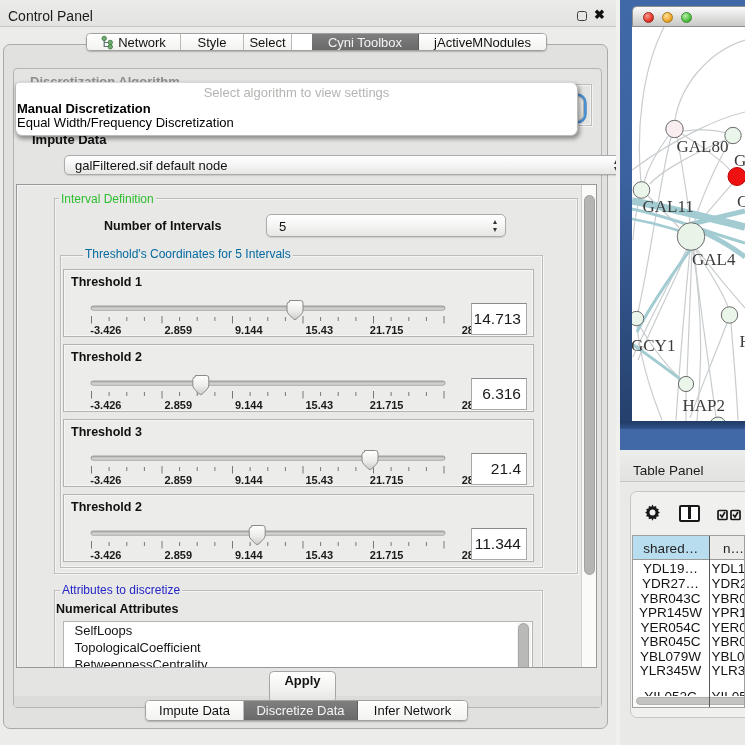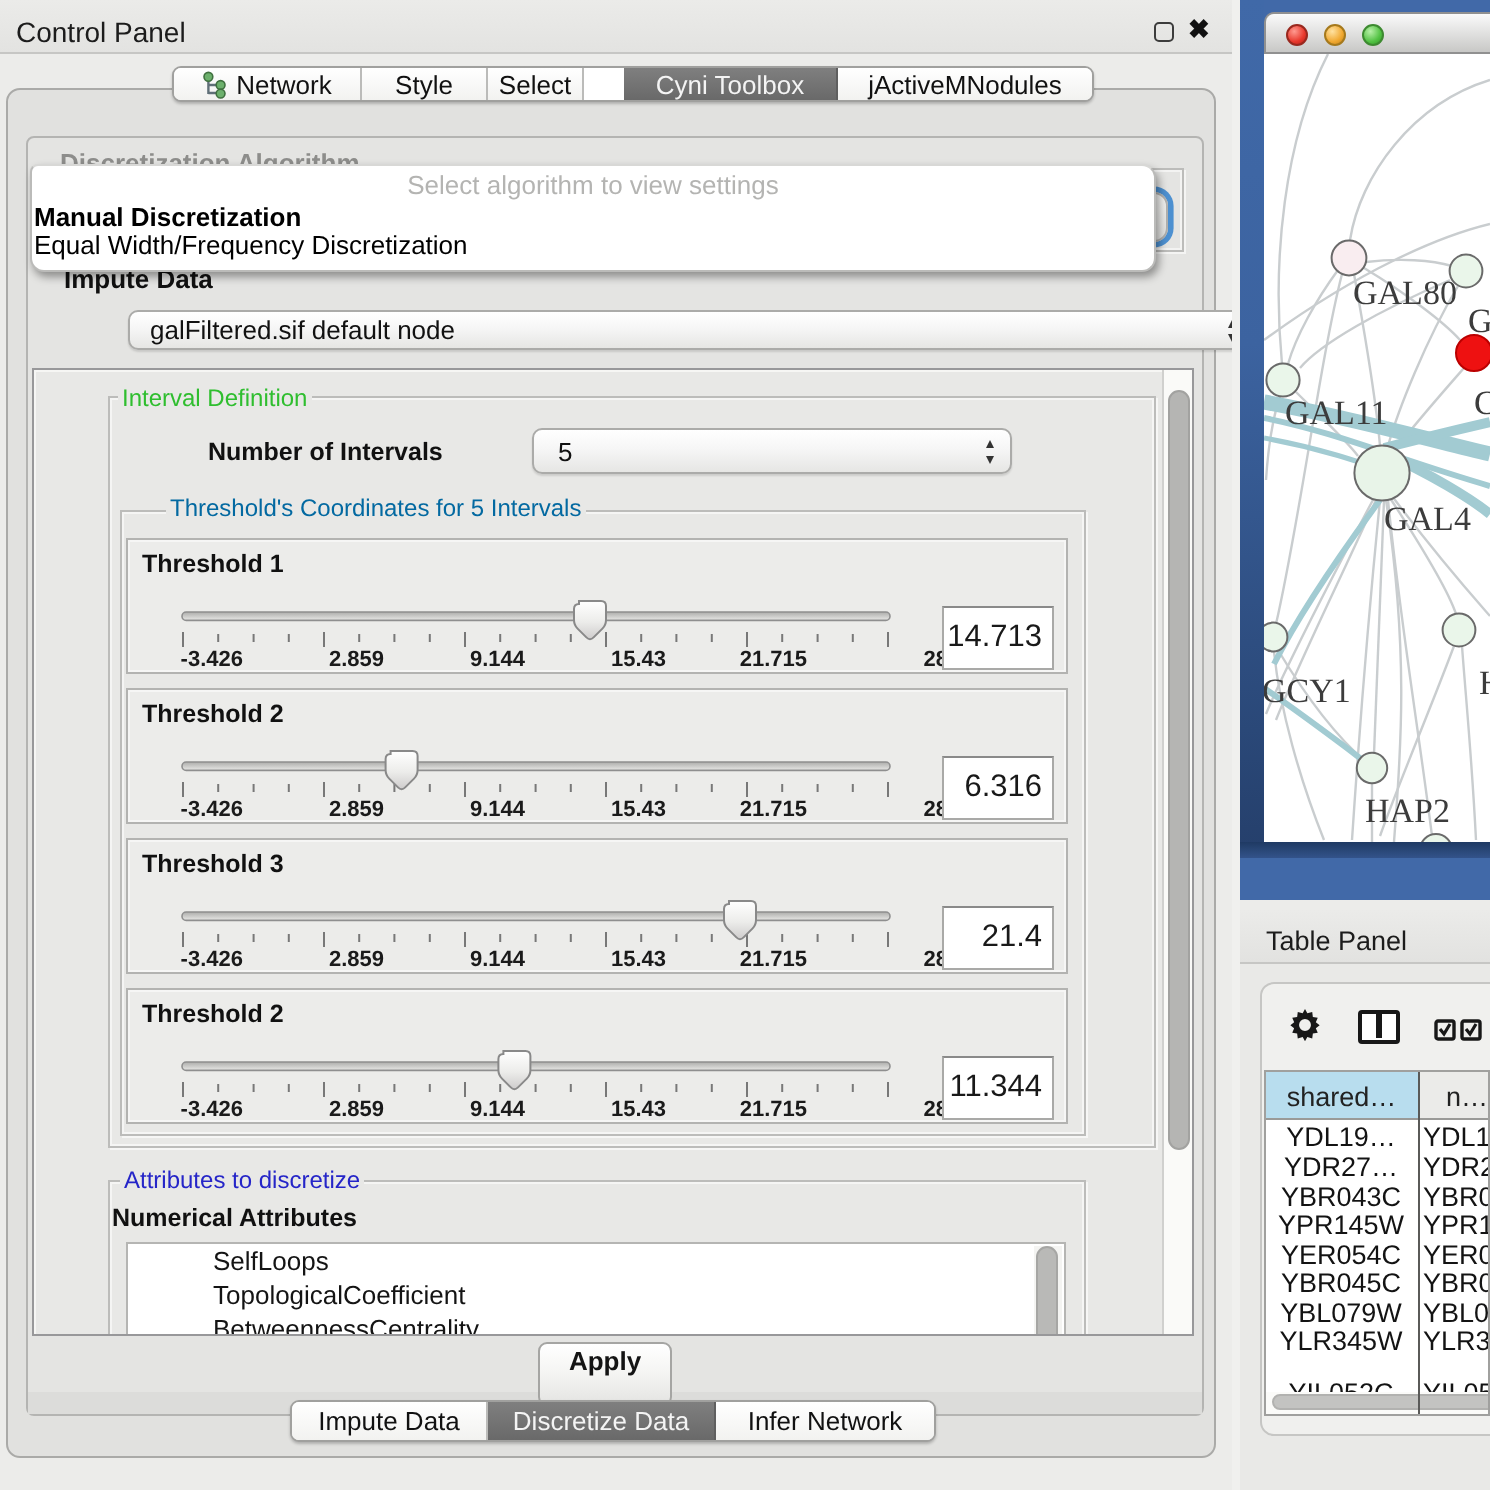--- a/index.html
+++ b/index.html
@@ -53,21 +53,21 @@
 .thtitle { position:absolute; left:7px; top:5px; font-size:12.5px; font-weight:bold; color:#111; }
 .tick-lab { position:absolute; font-size:11px; font-weight:bold; color:#1a1a1a; text-align:right; }
 .tfield { position:absolute; left:407px; top:33px; width:56px; height:32px; background:#fff;
   border:1px solid #a9a9a7; border-top-color:#8a8a8a; }
 .tfield span { position:absolute; right:5px; top:50%; transform:translateY(-50%); font-size:15.5px; color:#191919; }
 
 
 #attrgroup { position:absolute; left:36.5px; top:405px; width:489px; height:270px; }
 #numattr { position:absolute; left:39px; top:417px; font-size:12.5px; font-weight:bold; color:#111; }
 #attrlist { position:absolute; left:45.5px; top:436px; width:470px; height:232px; background:#fff; border:1px solid #b5b5b3; }
-#attrlist .it { padding-left:11px; font-size:13px; color:#141414; height:17px; line-height:17px;margin-left:32px; }
+#attrlist .it { padding-left:11px; font-size:13px; color:#141414; height:17px; line-height:17px; }
 #alscroll { position:absolute; right:1px; top:1px; width:14px; height:226px; background:#f4f4f2; }
 #alscroll .thumb { position:absolute; left:1px; top:0px; width:11.5px; height:200px; background:#b9b9b7; border-radius:6px; border:1px solid #a6a6a4; }
 
 
 #applybtn { position:absolute; left:269px; top:671px; width:67px; height:32px;
   background:linear-gradient(#ffffff,#f4f4f2 50%,#e4e4e2); border:1px solid #a5a5a3; border-radius:4.5px;
   font-size:13px; font-weight:600; color:#141414; text-align:center; line-height:18px; }
 
 
 #dagroup { position:absolute; left:20px; top:84px; width:572px; height:42px; }

